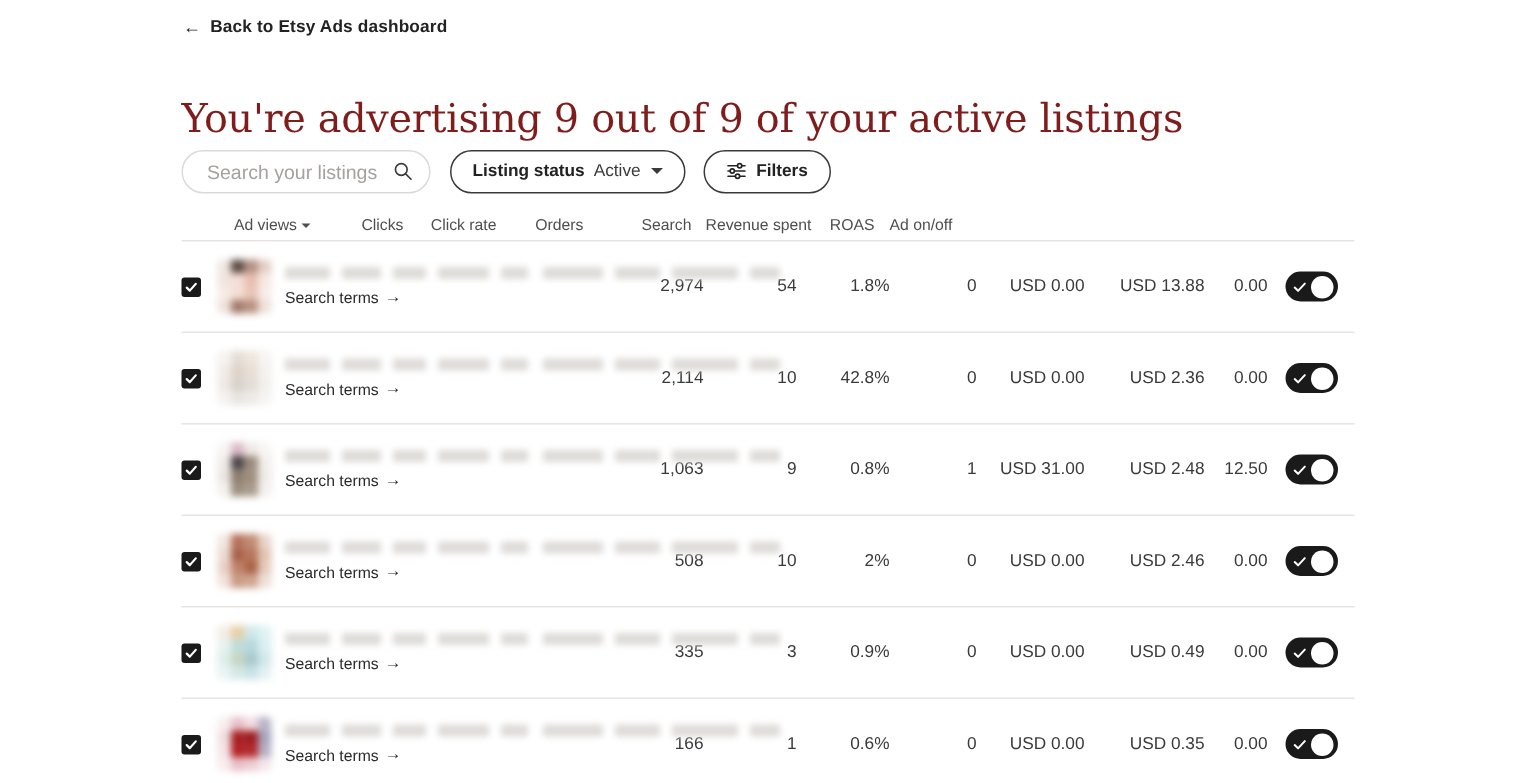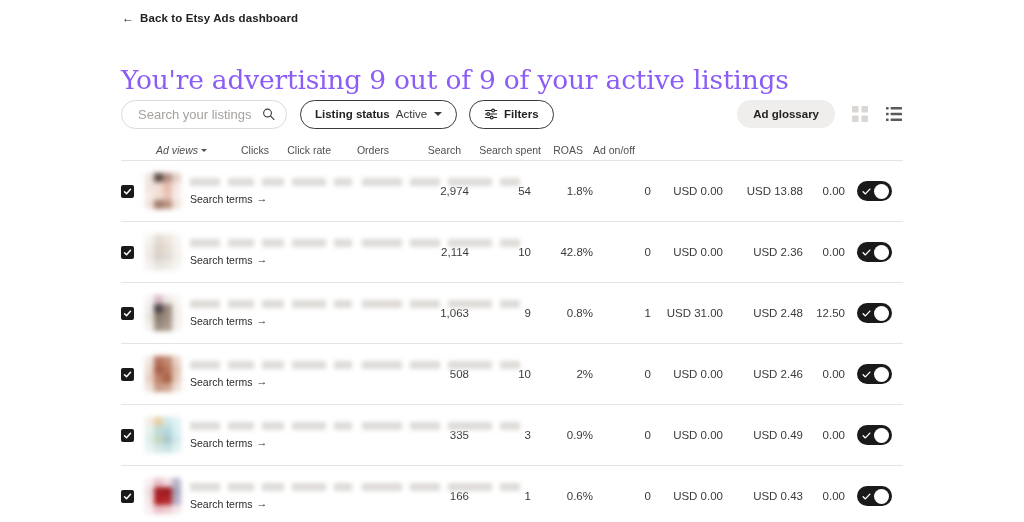--- a/index.html
+++ b/index.html
@@ -19,21 +19,21 @@
     display: flex; align-items: center; gap: 6px;
     font-size: 11.5px; font-weight: 700; color: #222; letter-spacing: .1px;
     text-decoration: none; cursor: pointer;
   }
   .back-arrow { font-size: 12px; line-height: 1; display: inline-block; }
 
   
   .page-title {
     position: absolute; left: 121px; top: 46px;
     font-family: "DejaVu Serif", "Liberation Serif", serif;
-    font-size: 26.5px; font-weight: 400; color: #8b5cf6;
+    font-size: 26.5px; font-weight: 400; color: #7f1d1d;
     letter-spacing: -.2px; white-space: nowrap;
   }
 
   
   .toolbar {
     position: absolute; left: 121px; top: 99px;
     width: 782px; height: 30px;
     display: flex; align-items: center;
   }
   .search-box {
@@ -94,21 +94,21 @@
   .c-listing { flex: 1 1 auto; min-width: 0; display: flex; align-items: center; }
   .c-num { flex: 0 0 62px; text-align: right; }
   .c-clickrate { flex: 0 0 62px; text-align: right; }
   .c-orders { flex: 0 0 58px; text-align: right; }
   .c-revenue { flex: 0 0 72px; text-align: right; }
   .c-budget { flex: 0 0 80px; text-align: right; }
   .c-roas { flex: 0 0 42px; text-align: right; }
   .c-toggle { flex: 0 0 58px; display: flex; justify-content: flex-start; padding-left: 12px; }
   .thead .c-toggle { padding-left: 10px; }
 
-  .sort-head { display: inline-flex; align-items: center; gap: 3px; justify-content: flex-end; font-style: italic; }
+  .sort-head { display: inline-flex; align-items: center; gap: 3px; justify-content: flex-end; }
   .sort-caret {
     width: 0; height: 0; border-left: 3px solid transparent;
     border-right: 3px solid transparent; border-top: 3.5px solid #4f4f4f;
     display: inline-block; margin-bottom: -1px;
   }
 
   
   .checkbox {
     width: 13px; height: 13px; border-radius: 2px; background: #1a1a1a;
     display: flex; align-items: center; justify-content: center; cursor: pointer;
@@ -176,56 +176,37 @@
         <line x1="2" y1="5" x2="18" y2="5"></line>
         <line x1="2" y1="10" x2="18" y2="10"></line>
         <line x1="2" y1="15" x2="18" y2="15"></line>
         <circle cx="13" cy="5" r="2" fill="#fff"></circle>
         <circle cx="6" cy="10" r="2" fill="#fff"></circle>
         <circle cx="11" cy="15" r="2" fill="#fff"></circle>
       </svg>
       <span class="pill-label">Filters</span>
     </div>
 
-    <div class="toolbar-right">
-      <button class="glossary-pill">Ad glossary</button>
-
-      <svg class="view-btn" viewBox="0 0 18 18">
-        <rect x="1" y="1" width="6.5" height="6.5" rx="1" fill="#d9d6d3"></rect>
-        <rect x="10.5" y="1" width="6.5" height="6.5" rx="1" fill="#d9d6d3"></rect>
-        <rect x="1" y="10.5" width="6.5" height="6.5" rx="1" fill="#d9d6d3"></rect>
-        <rect x="10.5" y="10.5" width="6.5" height="6.5" rx="1" fill="#d9d6d3"></rect>
-      </svg>
-
-      <svg class="view-btn" viewBox="0 0 18 18">
-        <rect x="1" y="2" width="2.6" height="2.6" rx="0.5" fill="#5a5a5a"></rect>
-        <rect x="5.6" y="2" width="11.4" height="2.6" rx="0.6" fill="#5a5a5a"></rect>
-        <rect x="1" y="7.7" width="2.6" height="2.6" rx="0.5" fill="#5a5a5a"></rect>
-        <rect x="5.6" y="7.7" width="11.4" height="2.6" rx="0.6" fill="#5a5a5a"></rect>
-        <rect x="1" y="13.4" width="2.6" height="2.6" rx="0.5" fill="#5a5a5a"></rect>
-        <rect x="5.6" y="13.4" width="11.4" height="2.6" rx="0.6" fill="#5a5a5a"></rect>
-      </svg>
-    </div>
   </div>
 
   <div class="table">
 
     <div class="thead">
       <div class="c-check"></div>
       <div class="c-num">
         <span class="sort-head">
           <span>Ad views</span>
           <span class="sort-caret"></span>
         </span>
       </div>
       <div class="c-num">Clicks</div>
       <div class="c-clickrate">Click rate</div>
       <div class="c-orders">Orders</div>
       <div class="c-revenue">Search</div>
-      <div class="c-budget">Search spent</div>
+      <div class="c-budget">Revenue spent</div>
       <div class="c-roas">ROAS</div>
       <div class="c-toggle">Ad on/off</div>
     </div>
 
     <div id="rows-container">
         <div class="trow">
           <div class="c-check">
             <span class="checkbox">
               <svg viewBox="0 0 12 12" fill="none" stroke="#fff" stroke-width="2" stroke-linecap="round" stroke-linejoin="round">
                 <polyline points="2,6.3 4.7,9 10,3"></polyline>
@@ -608,21 +589,21 @@
                 <span>Search terms</span>
                 <span class="arr">→</span>
               </span>
             </span>
           </div>
           <div class="c-num">166</div>
           <div class="c-num">1</div>
           <div class="c-clickrate">0.6%</div>
           <div class="c-orders">0</div>
           <div class="c-revenue">USD 0.00</div>
-          <div class="c-budget">USD 0.43</div>
+          <div class="c-budget">USD 0.35</div>
           <div class="c-roas">0.00</div>
           <div class="c-toggle">
             <span class="switch">
               <svg class="chk" viewBox="0 0 12 12" fill="none" stroke="#fff" stroke-width="1.8" stroke-linecap="round" stroke-linejoin="round">
                 <polyline points="1.5,6.3 4.5,9.2 10.5,2.8"></polyline>
               </svg>
               <span class="knob"></span>
             </span>
           </div>
         </div>

